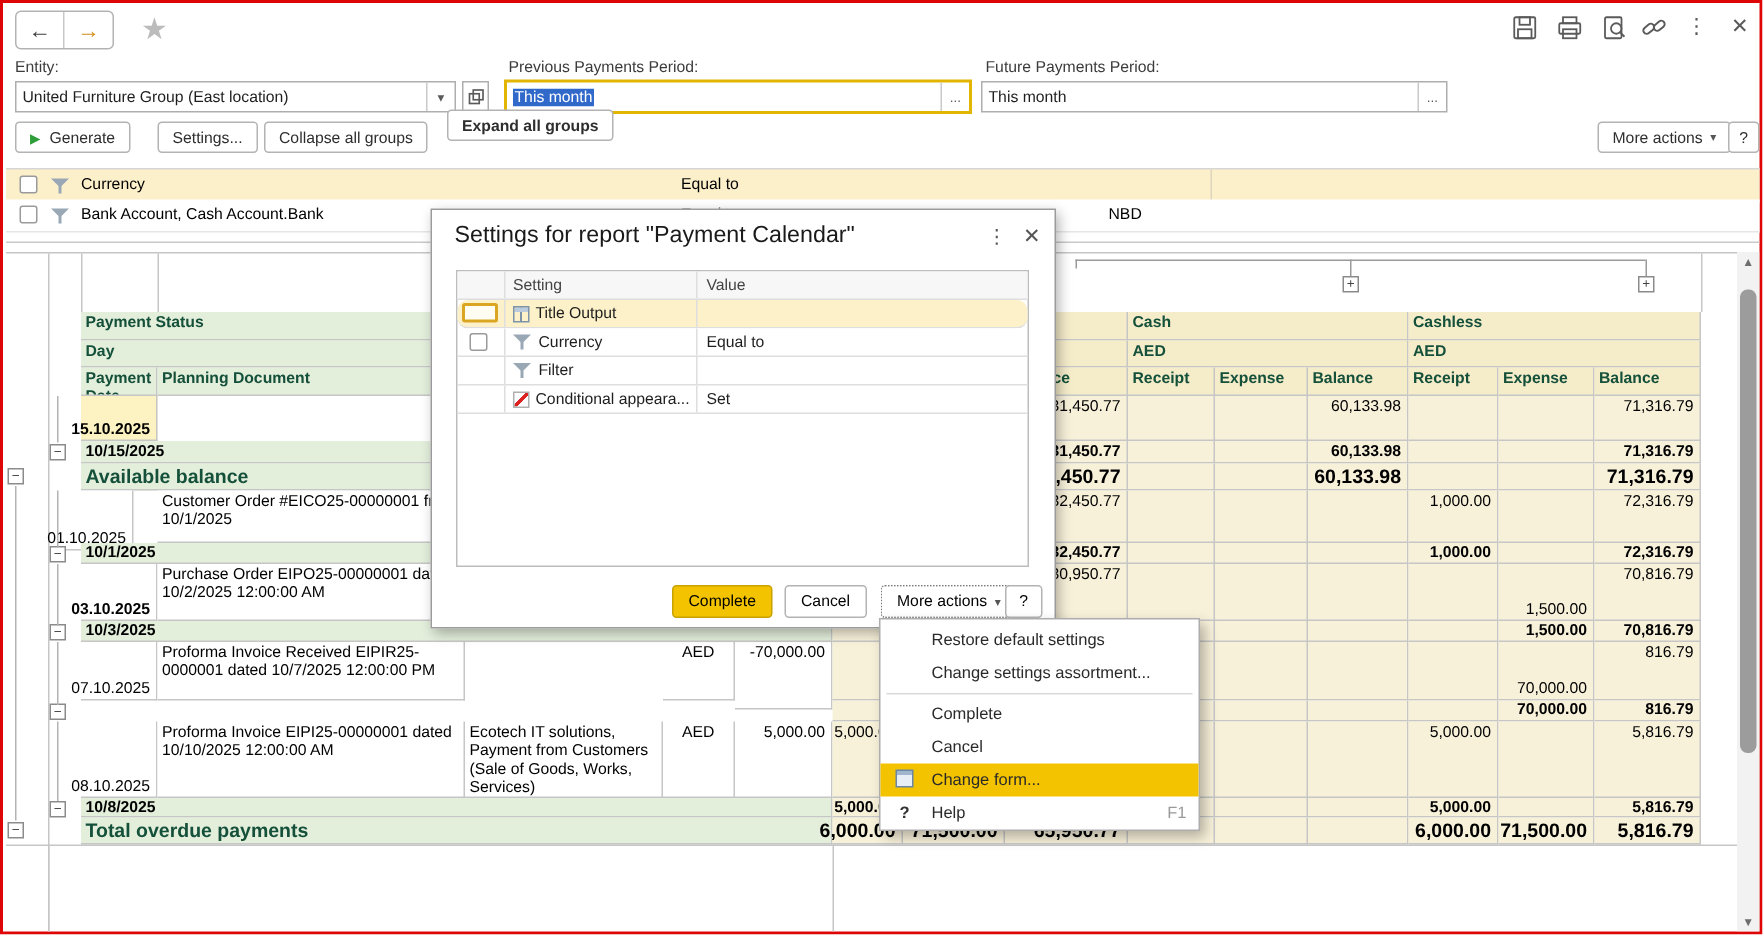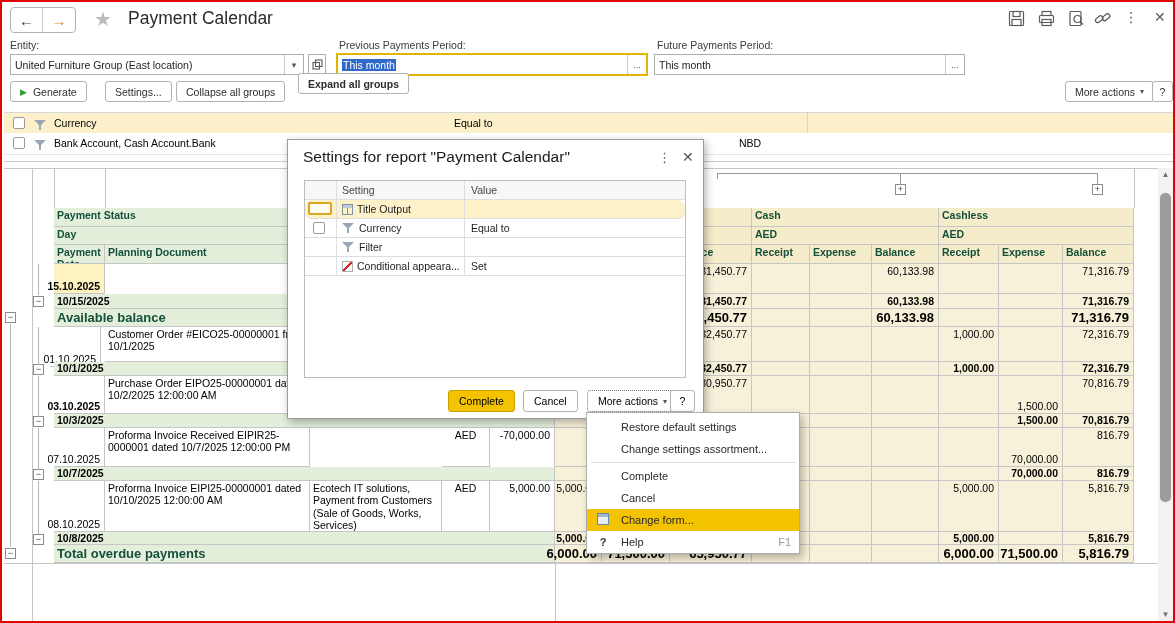--- a/index.html
+++ b/index.html
@@ -68,21 +68,20 @@
 </head>
 <body>
 
 <div id="screen">
 
   <div class="abs" style="left:8px;top:5px;width:64px;height:24px;border:1px solid #b3b3b3;border-radius:4px;display:flex;">
     <div style="width:31px;display:flex;align-items:center;justify-content:center;color:#3c3c3c;font-size:15px;border-right:1px solid #c9c9c9;">←</div>
     <div style="flex:1;display:flex;align-items:center;justify-content:center;color:#d78d1e;font-size:15px;">→</div>
   </div>
   <div class="abs" style="left:92px;top:5px;font-size:20px;color:#bcbcbc;">★</div>
-  <div class="abs" style="left:126px;top:6px;font-size:17.5px;color:#2b2b2b;">Payment Calendar</div>
 
   <div class="abs" style="left:1006px;top:8px;">
     <svg class="ticon" width="17" height="17" viewBox="0 0 17 17" fill="none" stroke="#5a5a5a" stroke-width="1.2">
       <rect x="1.5" y="1.5" width="14" height="14" rx="1"></rect>
         <rect x="5" y="1.5" width="7" height="5"></rect>
         <rect x="4" y="9.5" width="9" height="6"></rect>
     </svg>
   </div>
   <div class="abs" style="left:1036px;top:8px;">
     <svg class="ticon" width="17" height="17" viewBox="0 0 17 17" fill="none" stroke="#5a5a5a" stroke-width="1.2">
@@ -231,21 +230,21 @@
       <div class="cell beige num vmid bold big" style="left: 553px; top: 307px; width: 47px; height: 18px;"></div>
       <div class="cell beige num vmid bold big" style="left: 600px; top: 307px; width: 68px; height: 18px;"></div>
       <div class="cell beige num vmid bold big" style="left: 668px; top: 307px; width: 82px; height: 18px;">131,450.77</div>
       <div class="cell beige num vmid bold big" style="left: 750px; top: 307px; width: 58px; height: 18px;"></div>
       <div class="cell beige num vmid bold big" style="left: 808px; top: 307px; width: 62px; height: 18px;"></div>
       <div class="cell beige num vmid bold big" style="left: 870px; top: 307px; width: 67px; height: 18px;">60,133.98</div>
       <div class="cell beige num vmid bold big" style="left: 937px; top: 307px; width: 60px; height: 18px;"></div>
       <div class="cell beige num vmid bold big" style="left: 997px; top: 307px; width: 64px; height: 18px;"></div>
       <div class="cell beige num vmid bold big" style="left: 1061px; top: 307px; width: 71px; height: 18px;">71,316.79</div>
       <div class="tbox" style="left: 3px; top: 310px;">−</div>
-      <div class="cell brk num vbot" style="left: 48px; top: 325px; width: 51px; height: 40px;">01.10.2025</div>
+      <div class="cell brk num vbot" style="left: 36px; top: 325px; width: 51px; height: 40px;">01.10.2025</div>
       <div class="cell " style="left: 103px; top: 325px; width: 205px; height: 35px;">Customer Order #EICO25-00000001 from 10/1/2025</div>
       <div class="cell " style="left: 308px; top: 325px; width: 132px; height: 35px;"></div>
       <div class="cell " style="left: 440px; top: 325px; width: 48px; height: 35px; text-align: center;"></div>
       <div class="cell num vtop" style="left: 488px; top: 325px; width: 65px; height: 35px;"></div>
       <div class="cell beige num vtop" style="left: 553px; top: 325px; width: 47px; height: 35px;"></div>
       <div class="cell beige num vbot" style="left: 600px; top: 325px; width: 68px; height: 35px;"></div>
       <div class="cell beige num vtop" style="left: 668px; top: 325px; width: 82px; height: 35px;">132,450.77</div>
       <div class="cell beige num vtop" style="left: 750px; top: 325px; width: 58px; height: 35px;"></div>
       <div class="cell beige num vbot" style="left: 808px; top: 325px; width: 62px; height: 35px;"></div>
       <div class="cell beige num vtop" style="left: 870px; top: 325px; width: 67px; height: 35px;"></div>
@@ -294,21 +293,20 @@
       <div class="cell num vtop" style="left: 488px; top: 426px; width: 65px; height: 45px;">-70,000.00</div>
       <div class="cell beige num vtop" style="left: 553px; top: 426px; width: 47px; height: 39px;"></div>
       <div class="cell beige num vbot" style="left: 600px; top: 426px; width: 68px; height: 39px;"></div>
       <div class="cell beige num vtop" style="left: 668px; top: 426px; width: 82px; height: 39px;"></div>
       <div class="cell beige num vtop" style="left: 750px; top: 426px; width: 58px; height: 39px;"></div>
       <div class="cell beige num vbot" style="left: 808px; top: 426px; width: 62px; height: 39px;"></div>
       <div class="cell beige num vtop" style="left: 870px; top: 426px; width: 67px; height: 39px;"></div>
       <div class="cell beige num vtop" style="left: 937px; top: 426px; width: 60px; height: 39px;"></div>
       <div class="cell beige num vbot" style="left: 997px; top: 426px; width: 64px; height: 39px;">70,000.00</div>
       <div class="cell beige num vtop" style="left: 1061px; top: 426px; width: 71px; height: 39px;">816.79</div>
-      <div class="cell green vmid bold" style="left: 52px; top: 465px; width: 501px; height: 14px; display: flex;">10/7/2025</div>
       <div class="cell beige num vmid bold" style="left: 553px; top: 465px; width: 47px; height: 14px;"></div>
       <div class="cell beige num vmid bold" style="left: 600px; top: 465px; width: 68px; height: 14px;"></div>
       <div class="cell beige num vmid bold" style="left: 668px; top: 465px; width: 82px; height: 14px;"></div>
       <div class="cell beige num vmid bold" style="left: 750px; top: 465px; width: 58px; height: 14px;"></div>
       <div class="cell beige num vmid bold" style="left: 808px; top: 465px; width: 62px; height: 14px;"></div>
       <div class="cell beige num vmid bold" style="left: 870px; top: 465px; width: 67px; height: 14px;"></div>
       <div class="cell beige num vmid bold" style="left: 937px; top: 465px; width: 60px; height: 14px;"></div>
       <div class="cell beige num vmid bold" style="left: 997px; top: 465px; width: 64px; height: 14px;">70,000.00</div>
       <div class="cell beige num vmid bold" style="left: 1061px; top: 465px; width: 71px; height: 14px;">816.79</div>
       <div class="tbox" style="left: 31px; top: 467px;">−</div>

